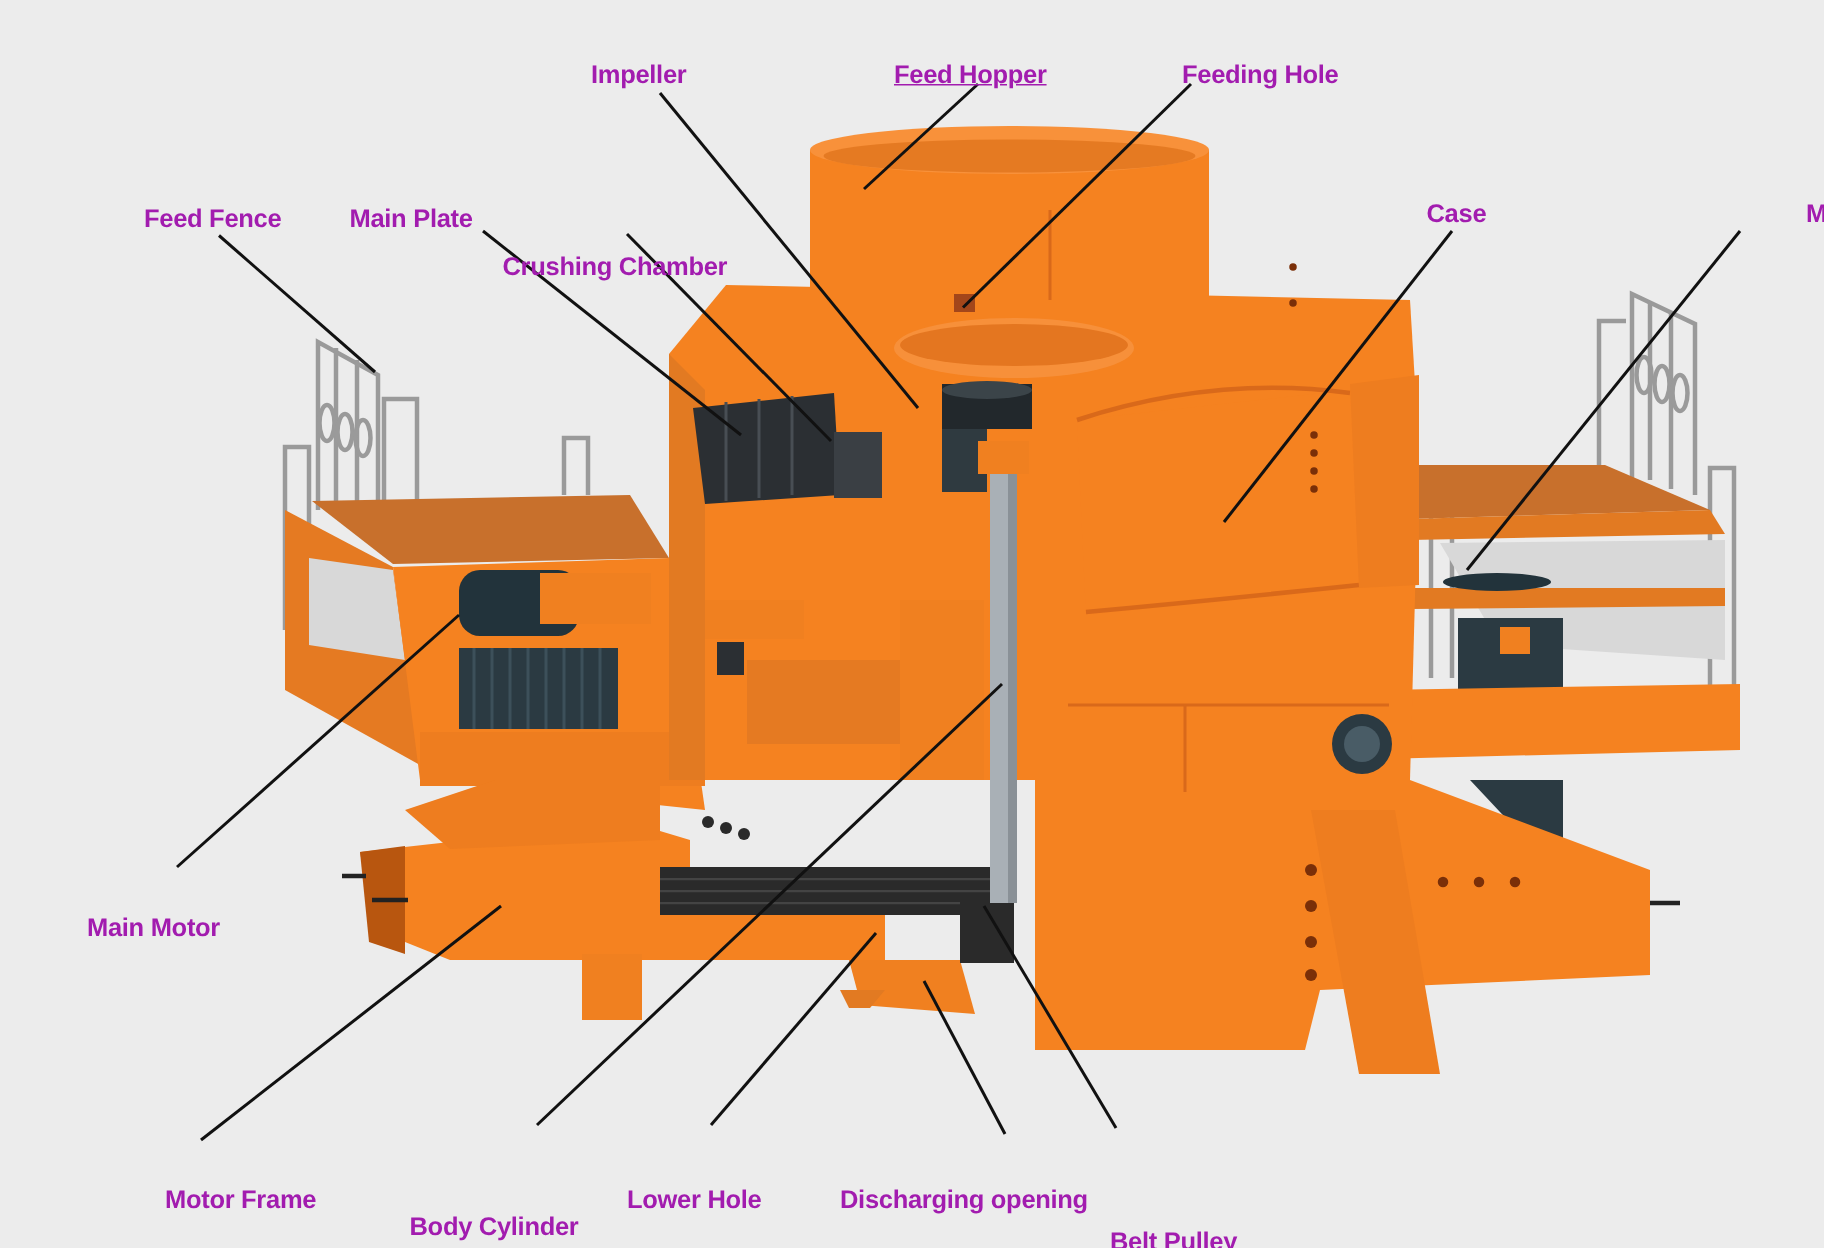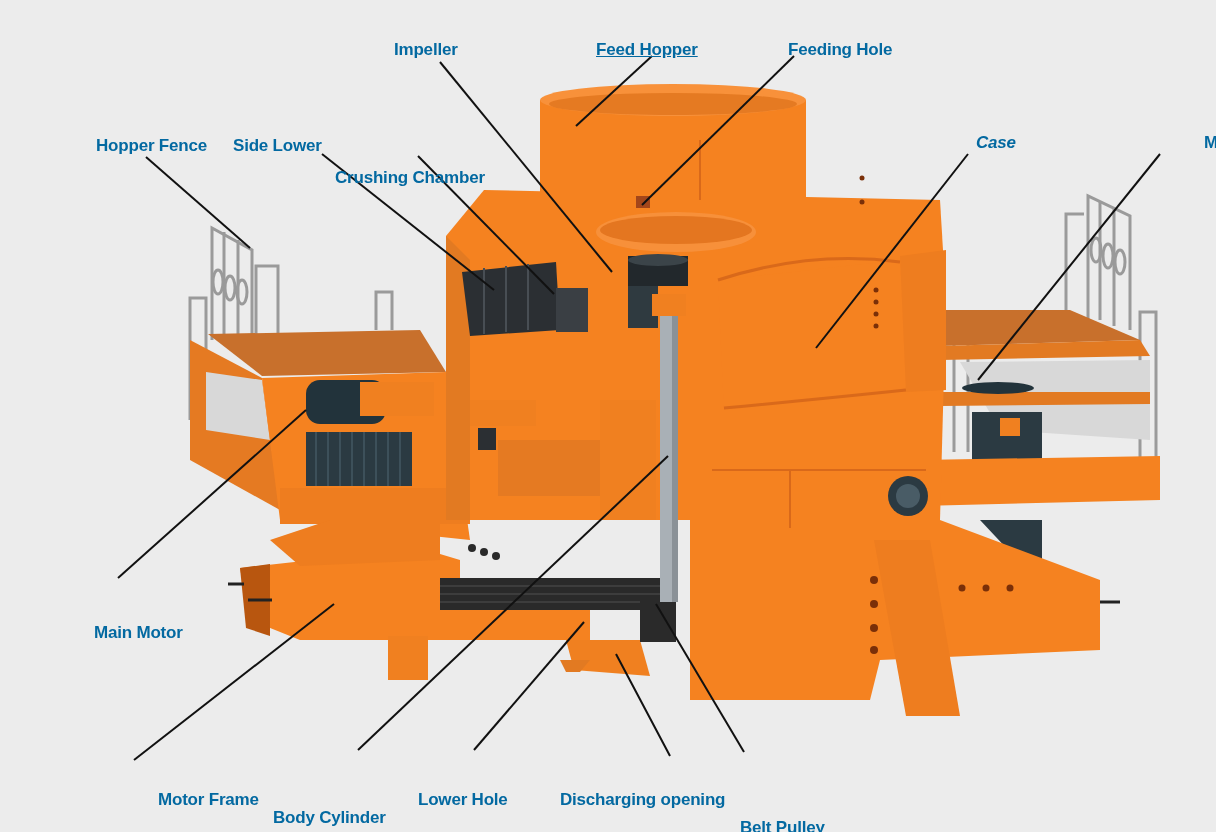--- a/index.html
+++ b/index.html
@@ -1,18 +1,18 @@
 <!DOCTYPE html>
 <html><head>
 <meta charset="utf-8">
 <style>
   html, body { margin:0; padding:0; }
   body { width:1216px; height:832px; background:#ececec; overflow:hidden; position:relative; font-family:"Liberation Sans", sans-serif; }
   #stage { position:absolute; left:0; top:0; width:1216px; height:832px; }
-  .label { position:absolute; font-size:17px; font-weight:bold; color:#0369a1; white-space:nowrap; letter-spacing:-0.2px; }
+  .label { position:absolute; font-size:17px; font-weight:bold; color:#a21caf; white-space:nowrap; letter-spacing:-0.2px; }
 </style>
 </head>
 <body>
 
 <svg id="stage" width="1216" height="832" viewBox="0 0 1216 832" xmlns="http://www.w3.org/2000/svg">
   <rect x="0" y="0" width="1216" height="832" fill="#ececec"></rect>
 
   <g>
 
     <g stroke="#9a9a9a" stroke-width="3" fill="none">
@@ -181,23 +181,23 @@
     <line x1="358" y1="750" x2="668" y2="456"></line>
     <line x1="474" y1="750" x2="584" y2="622"></line>
     <line x1="670" y1="756" x2="616" y2="654"></line>
     <line x1="744" y1="752" x2="656" y2="604"></line>
   </g>
 </svg>
 
 <div class="label" style="left:394px;top:40px;">Impeller</div>
 <div class="label" style="left:596px;top:40px;text-decoration:underline;">Feed Hopper</div>
 <div class="label" style="left:788px;top:40px;">Feeding Hole</div>
-<div class="label" style="left:96px;top:136px;">Hopper Fence</div>
-<div class="label" style="left:233px;top:136px;">Side Lower</div>
+<div class="label" style="left:96px;top:136px;">Feed Fence</div>
+<div class="label" style="left:233px;top:136px;">Main Plate</div>
 <div class="label" style="left:335px;top:136px;margin-top:32px;">Crushing Chamber</div>
-<div class="label" style="left:976px;top:133px;font-style:italic;">Case</div>
+<div class="label" style="left:951px;top:133px;">Case</div>
 <div class="label" style="left:1204px;top:133px;">Motor</div>
-<div class="label" style="left:58px;top:623px;margin-left:36px;">Main Motor</div>
-<div class="label" style="left:110px;top:790px;margin-left:48px;">Motor Frame</div>
+<div class="label" style="left:58px;top:609px;">Main Motor</div>
+<div class="label" style="left:110px;top:790px;">Motor Frame</div>
 <div class="label" style="left:273px;top:790px;margin-top:18px;">Body Cylinder</div>
 <div class="label" style="left:418px;top:790px;">Lower Hole</div>
 <div class="label" style="left:560px;top:790px;">Discharging opening</div>
 <div class="label" style="left:740px;top:790px;margin-top:28px;">Belt Pulley</div>
 
 </body></html>

